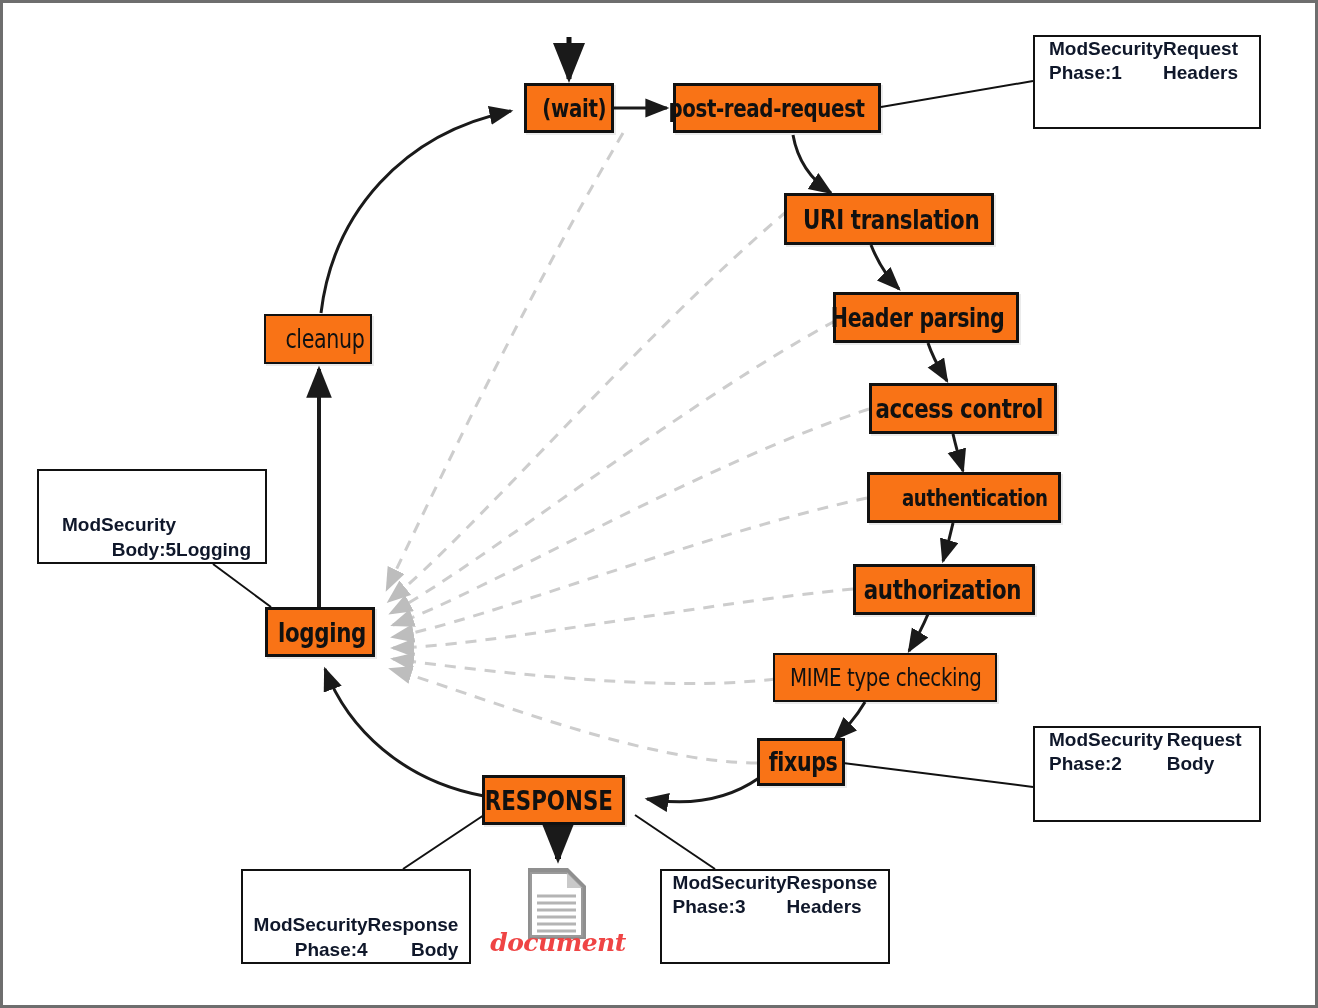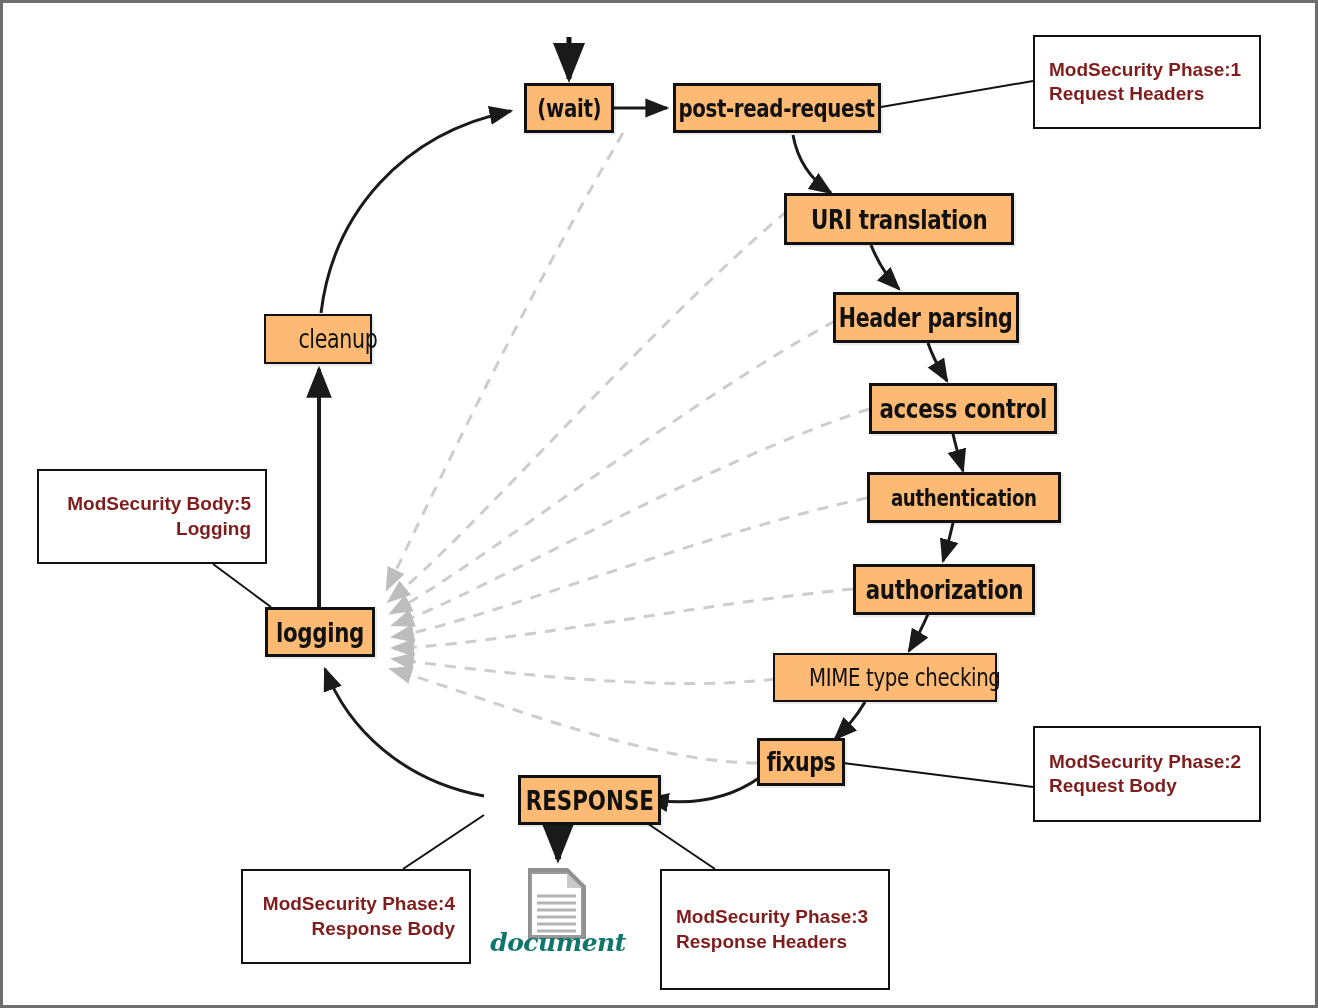--- a/index.html
+++ b/index.html
@@ -12,60 +12,59 @@
     box-sizing:border-box;
     border:3px solid #6e6e6e;
     overflow:hidden;
   }
   #edges{position:absolute;left:0;top:0;width:1318px;height:1008px;pointer-events:none;}
 
   
   .node{
     position:absolute;
     box-sizing:border-box;
-    background:#fdba74;
+    background:#f97316;
     border:3px solid #111111;
     display:flex;
     align-items:center;
-    justify-content:center;
+    justify-content:flex-end;
     color:#111111;
     font-family:"DejaVu Sans Condensed","Liberation Sans Narrow","Liberation Sans",sans-serif;
     font-weight:bold;
     letter-spacing:-0.4px;
     white-space:nowrap;
     box-shadow:2px 2px 0 rgba(0,0,0,0.08);
   }
   .node.thin{border-width:2px;padding-left:40px;}
   .node span{transform:scaleX(0.88);display:inline-block;}
 
   
   .callout{
     position:absolute;
     box-sizing:border-box;
     background:#ffffff;
     border:2px solid #111111;
     display:flex;
-    flex-direction:column;
     justify-content:center;
-    color:#7f1d1d;
+    color:#0f172a;
     font-family:"Liberation Sans",sans-serif;
     font-weight:bold;
     font-size:19px;
     line-height:1.28;
     padding:0 14px;
   }
   .callout.left-align{align-items:flex-start;text-align:left;}
   .callout.right-align{align-items:flex-end;text-align:right;}
 
   
   #doc-icon{position:absolute;left:521px;top:862px;width:68px;height:78px;}
   #doc-label{
     position:absolute;left:480px;top:925px;width:150px;text-align:center;
     font-family:"DejaVu Serif","Liberation Serif",serif;
-    font-weight:bold;font-style:italic;font-size:25px;color:#0f766e;
+    font-weight:bold;font-style:italic;font-size:25px;color:#ef4444;
     letter-spacing:-0.5px;
   }
 </style>
 </head>
 <body>
 
 <div id="canvas">
 
   <svg id="edges" viewBox="0 0 1318 1008">
     <defs>
@@ -154,21 +153,21 @@
   </svg>
 
   <div class="node" style="left:521px;top:80px;width:90px;height:50px;font-size:25px;">
     <span>(wait)</span>
   </div>
 
   <div class="node" style="left:670px;top:80px;width:208px;height:50px;font-size:25px;">
     <span>post-read-request</span>
   </div>
 
-  <div class="node" style="left:781px;top:190px;width:230px;height:52px;font-size:27px;">
+  <div class="node" style="left:781px;top:190px;width:210px;height:52px;font-size:27px;">
     <span>URI translation</span>
   </div>
 
   <div class="node" style="left:830px;top:289px;width:186px;height:51px;font-size:26px;">
     <span>Header parsing</span>
   </div>
 
   <div class="node" style="left:866px;top:380px;width:188px;height:51px;font-size:27px;">
     <span>access control</span>
   </div>
@@ -182,21 +181,21 @@
   </div>
 
   <div class="node thin" style="left:770px;top:650px;width:224px;height:49px;font-size:25px;font-weight:normal;">
     <span>MIME type checking</span>
   </div>
 
   <div class="node" style="left:754px;top:735px;width:88px;height:48px;font-size:26px;">
     <span>fixups</span>
   </div>
 
-  <div class="node" style="left:479px;top:772px;width:143px;height:50px;font-size:27px;letter-spacing:0px;margin-left:36px;">
+  <div class="node" style="left:479px;top:772px;width:143px;height:50px;font-size:27px;letter-spacing:0px;">
     <span>RESPONSE</span>
   </div>
 
   <div class="node" style="left:262px;top:604px;width:110px;height:50px;font-size:27px;">
     <span>logging</span>
   </div>
 
   <div class="node thin" style="left:261px;top:311px;width:108px;height:50px;font-size:26px;font-weight:normal;">
     <span>cleanup</span>
   </div>
@@ -219,21 +218,21 @@
   <div class="callout left-align" style="left:1030px;top:32px;width:228px;height:94px;">
     <div>ModSecurity Phase:1</div>
     <div>Request Headers</div>
   </div>
 
   <div class="callout left-align" style="left:1030px;top:723px;width:228px;height:96px;">
     <div>ModSecurity Phase:2</div>
     <div>Request Body</div>
   </div>
 
-  <div class="callout left-align" style="left:657px;top:866px;width:230px;height:121px;">
+  <div class="callout left-align" style="left:657px;top:866px;width:230px;height:95px;">
     <div>ModSecurity Phase:3</div>
     <div>Response Headers</div>
   </div>
 
   <div class="callout right-align" style="left:238px;top:866px;width:230px;height:95px;">
     <div>ModSecurity Phase:4</div>
     <div>Response Body</div>
   </div>
 
   <div class="callout right-align" style="left:34px;top:466px;width:230px;height:95px;">

